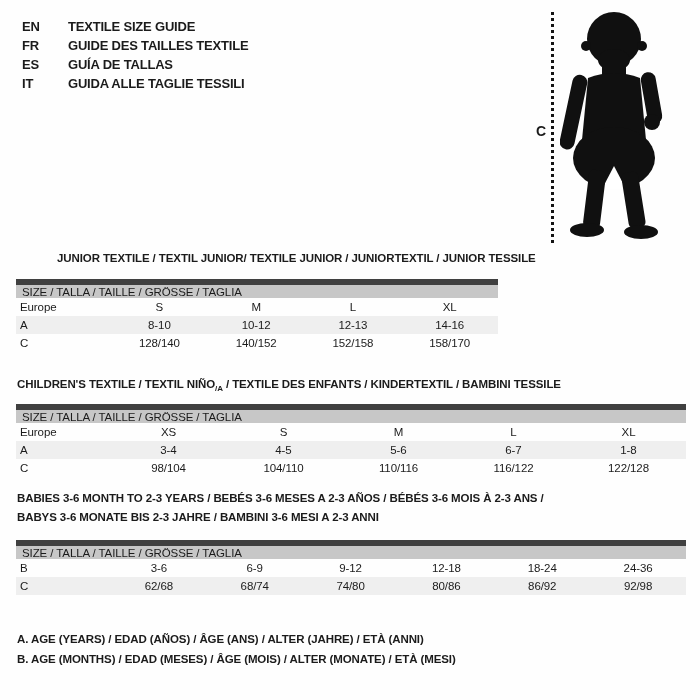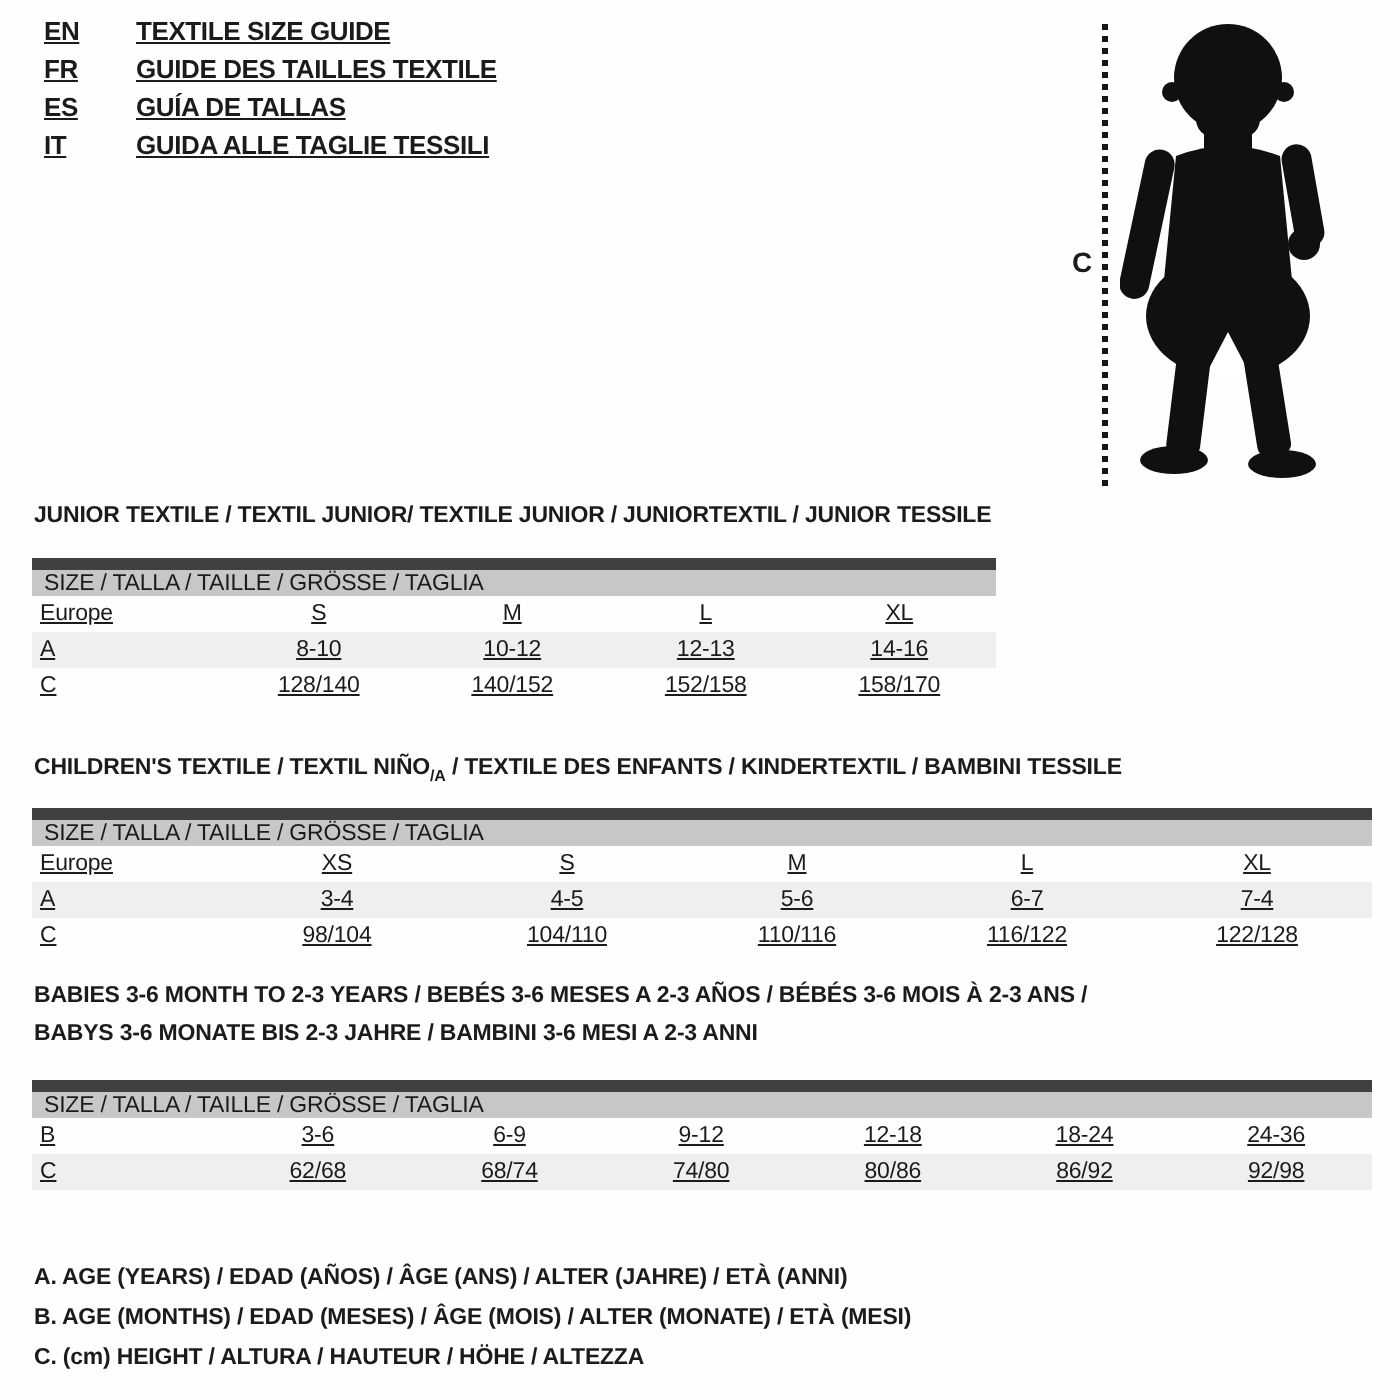--- a/index.html
+++ b/index.html
@@ -2,52 +2,52 @@
 <html><head>
 <meta charset="utf-8">
 <style>
   html,body { margin:0; padding:0; background:#ffffff; }
   .page {
     position:relative; width:700px; height:700px; background:#fefefe;
     font-family:"Liberation Sans", sans-serif; color:#1b1b1b; overflow:hidden;
   }
 
   
-  .langs { position:absolute; top:6px; left:22px;text-decoration:underline; }
+  .langs { position:absolute; top:17px; left:22px; }
   .lang-row { display:flex; height:19px; align-items:center; }
   .lang-code { width:46px; font-weight:bold; font-size:13px; letter-spacing:-0.2px; }
   .lang-label { font-weight:bold; font-size:13px; letter-spacing:-0.2px; white-space:nowrap; }
 
   
   .measure-c { position:absolute; top:123px; left:536px; font-weight:bold; font-size:14px; }
   .dotline { position:absolute; top:12px; left:551px; height:231px; width:0; border-left:3px dotted #141414; }
   .baby { position:absolute; top:8px; left:560px; }
 
   
   .sec-title { position:absolute; left:17px; font-weight:bold; font-size:11.5px; letter-spacing:-0.1px; white-space:nowrap; line-height:14px; }
   .sub { font-size:8px; vertical-align:sub; }
-  #title-junior { top:251px; }
+  #title-junior { top:251px;margin-left:40px; }
   #title-children { top:377px; }
   #title-babies { top:489px; line-height:19px; }
 
   
   .table { position:absolute; left:16px; font-size:11.5px; letter-spacing:-0.1px; }
   #table-junior { top:279px; width:482px; }
   #table-children { top:404px; width:670px; }
   #table-babies { top:540px; width:670px; }
   .thead {
     height:19px; background:#c7c7c7; border-top:6px solid #404040;
     display:flex; align-items:center; padding-left:6px; box-sizing:border-box;
   }
   .trow { height:18px; display:grid; align-items:center; }
   #table-junior .trow { grid-template-columns:95px repeat(4,1fr); }
   #table-children .trow { grid-template-columns:95px repeat(5,1fr); }
   #table-babies .trow { grid-template-columns:95px repeat(6,1fr); }
   .trow.alt { background:#efefef; }
-  .tcell { text-align:center;text-decoration:underline; }
+  .tcell { text-align:center; }
   .tcell.label { text-align:left; padding-left:4px; }
 
   
   .footnotes { position:absolute; top:629px; left:17px; }
   .footnote { font-weight:bold; font-size:11.5px; letter-spacing:-0.1px; line-height:20px; white-space:nowrap; }
 
   .baby svg { display:block; }
 </style>
 </head>
 <body>
@@ -133,21 +133,21 @@
       <div class="tcell">M</div>
       <div class="tcell">L</div>
       <div class="tcell">XL</div>
     </div>
     <div class="trow alt" style="background: rgb(239, 239, 239);">
       <div class="tcell label">A</div>
       <div class="tcell">3-4</div>
       <div class="tcell">4-5</div>
       <div class="tcell">5-6</div>
       <div class="tcell">6-7</div>
-      <div class="tcell">7-4</div>
+      <div class="tcell">1-8</div>
     </div>
     <div class="trow">
       <div class="tcell label">C</div>
       <div class="tcell">98/104</div>
       <div class="tcell">104/110</div>
       <div class="tcell">110/116</div>
       <div class="tcell">116/122</div>
       <div class="tcell">122/128</div>
     </div>
   </div>
@@ -174,16 +174,15 @@
       <div class="tcell">74/80</div>
       <div class="tcell">80/86</div>
       <div class="tcell">86/92</div>
       <div class="tcell">92/98</div>
     </div>
   </div>
 
   <div class="footnotes">
     <div class="footnote">A. AGE (YEARS) / EDAD (AÑOS) / ÂGE (ANS) / ALTER (JAHRE) / ETÀ (ANNI)</div>
     <div class="footnote">B. AGE (MONTHS) / EDAD (MESES) / ÂGE (MOIS) / ALTER (MONATE) / ETÀ (MESI)</div>
-    <div class="footnote">C. (cm) HEIGHT / ALTURA / HAUTEUR / HÖHE / ALTEZZA</div>
   </div>
 
 </div>
 
 </body></html>

